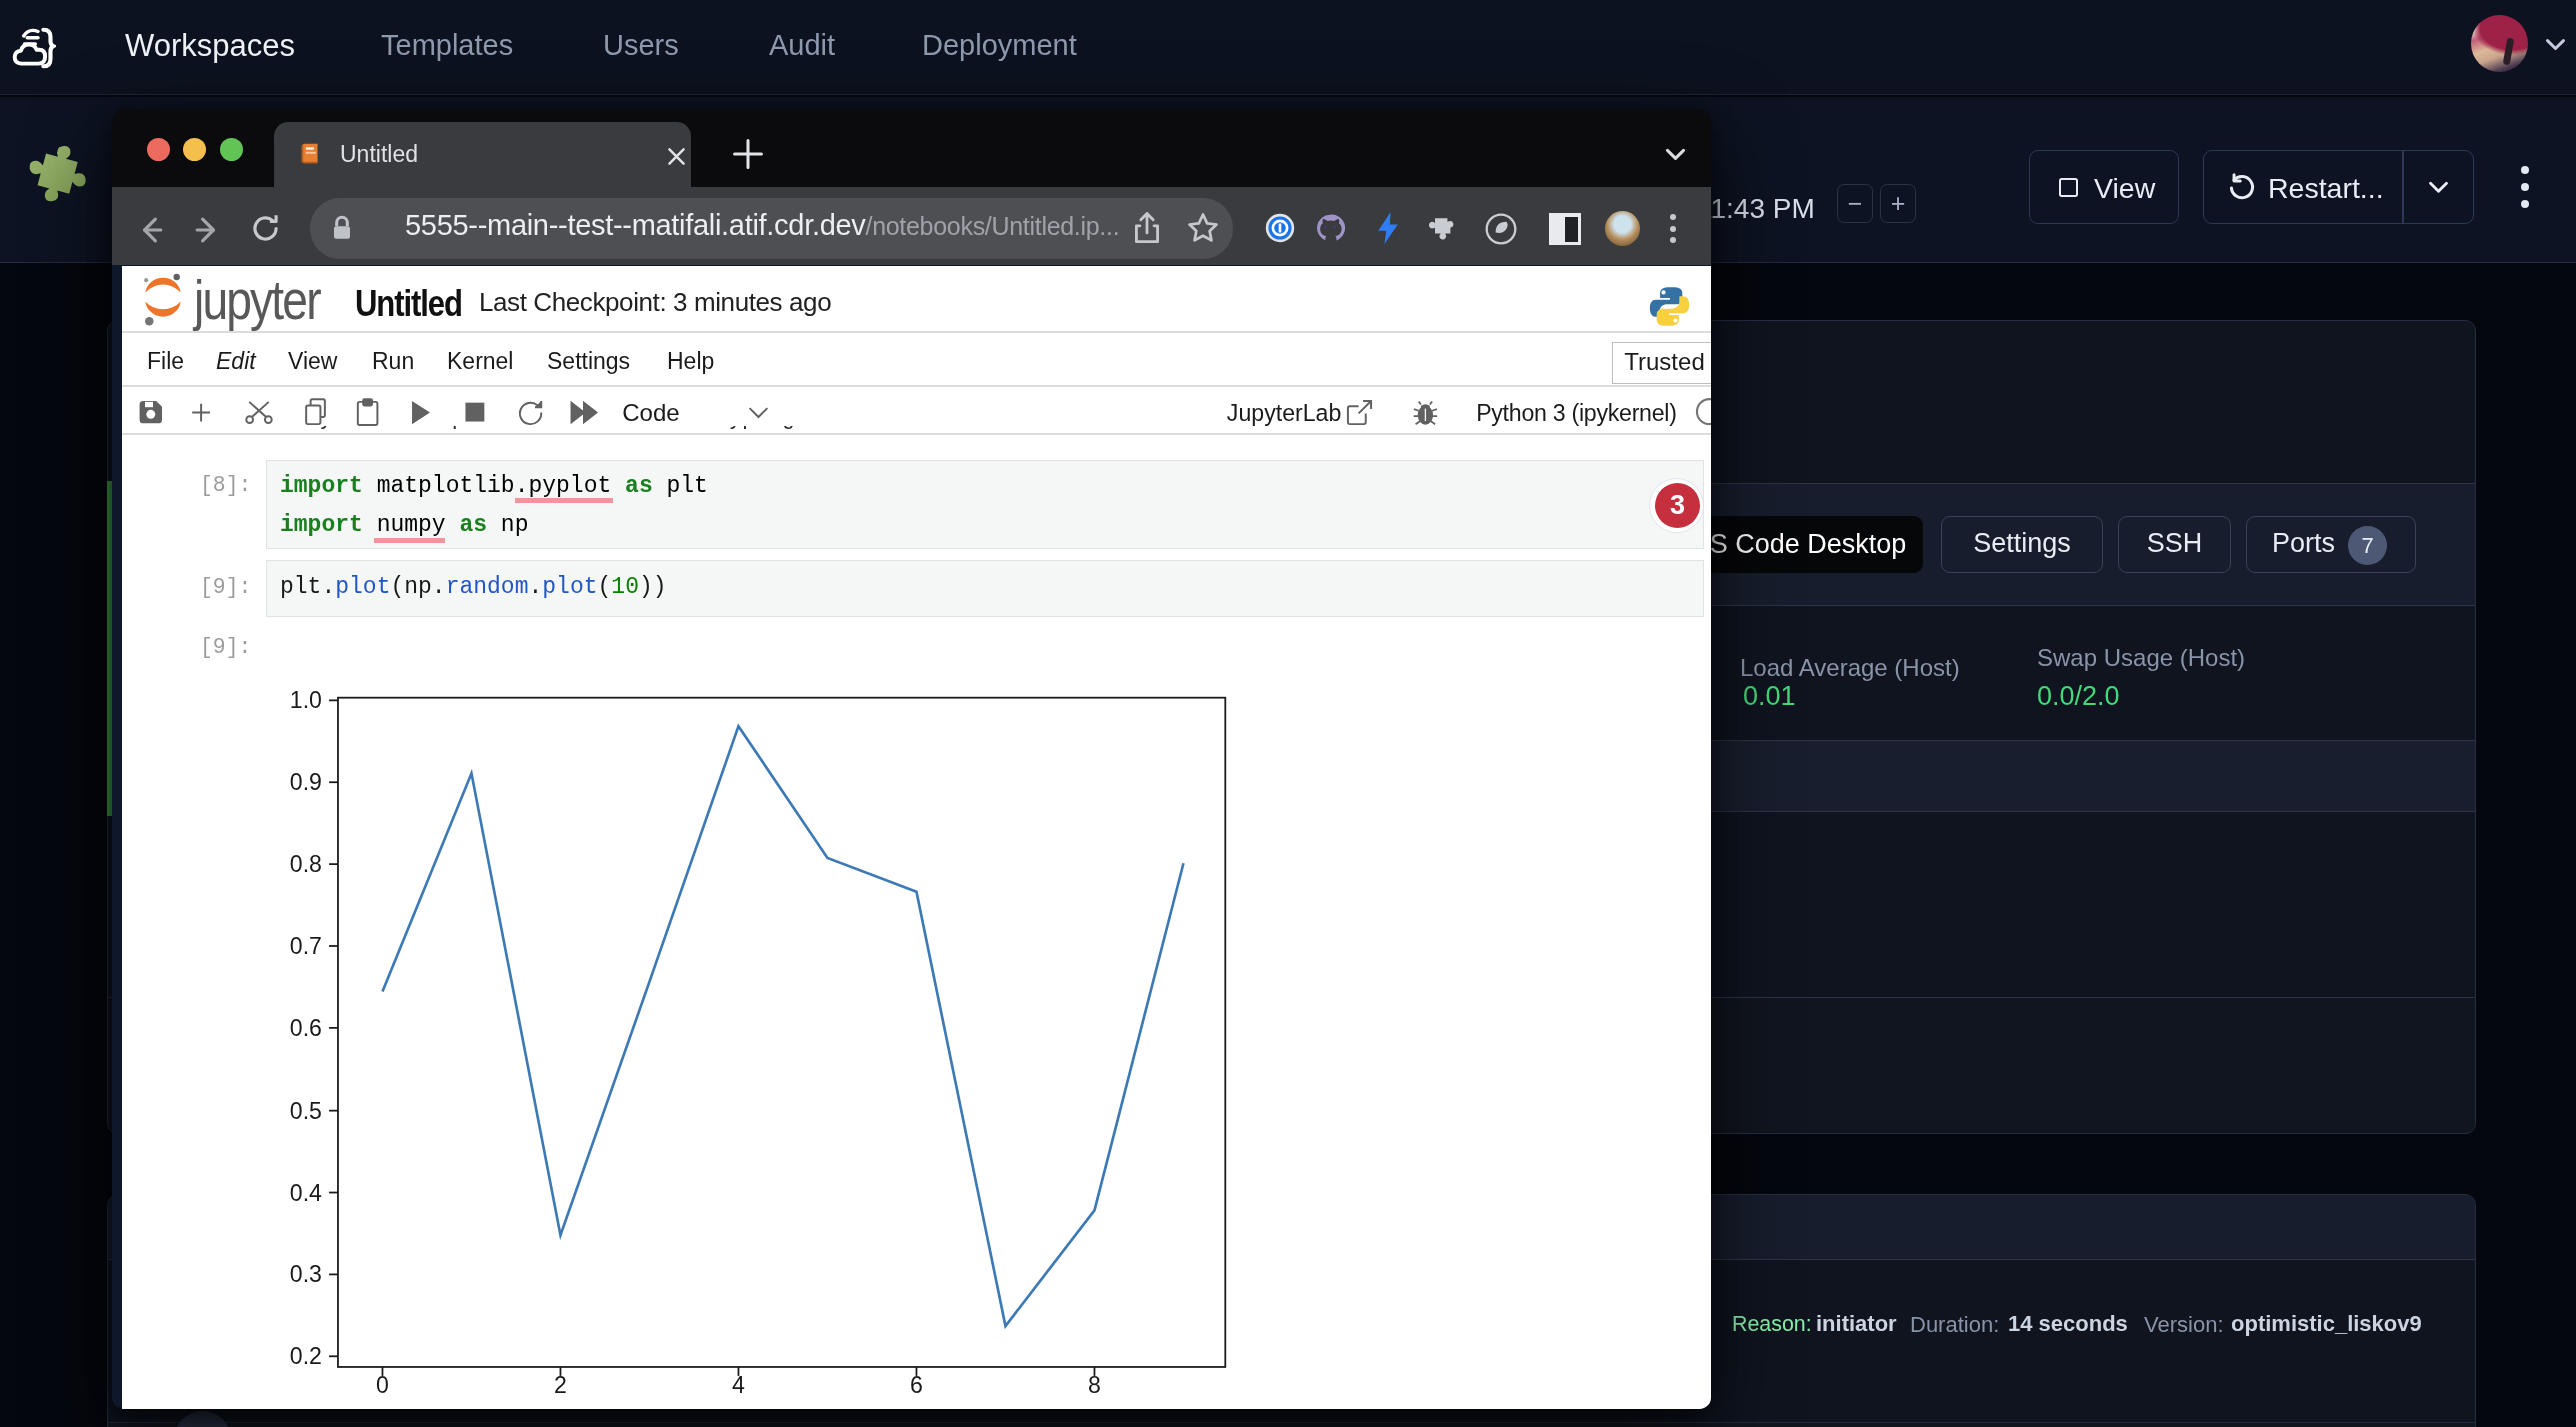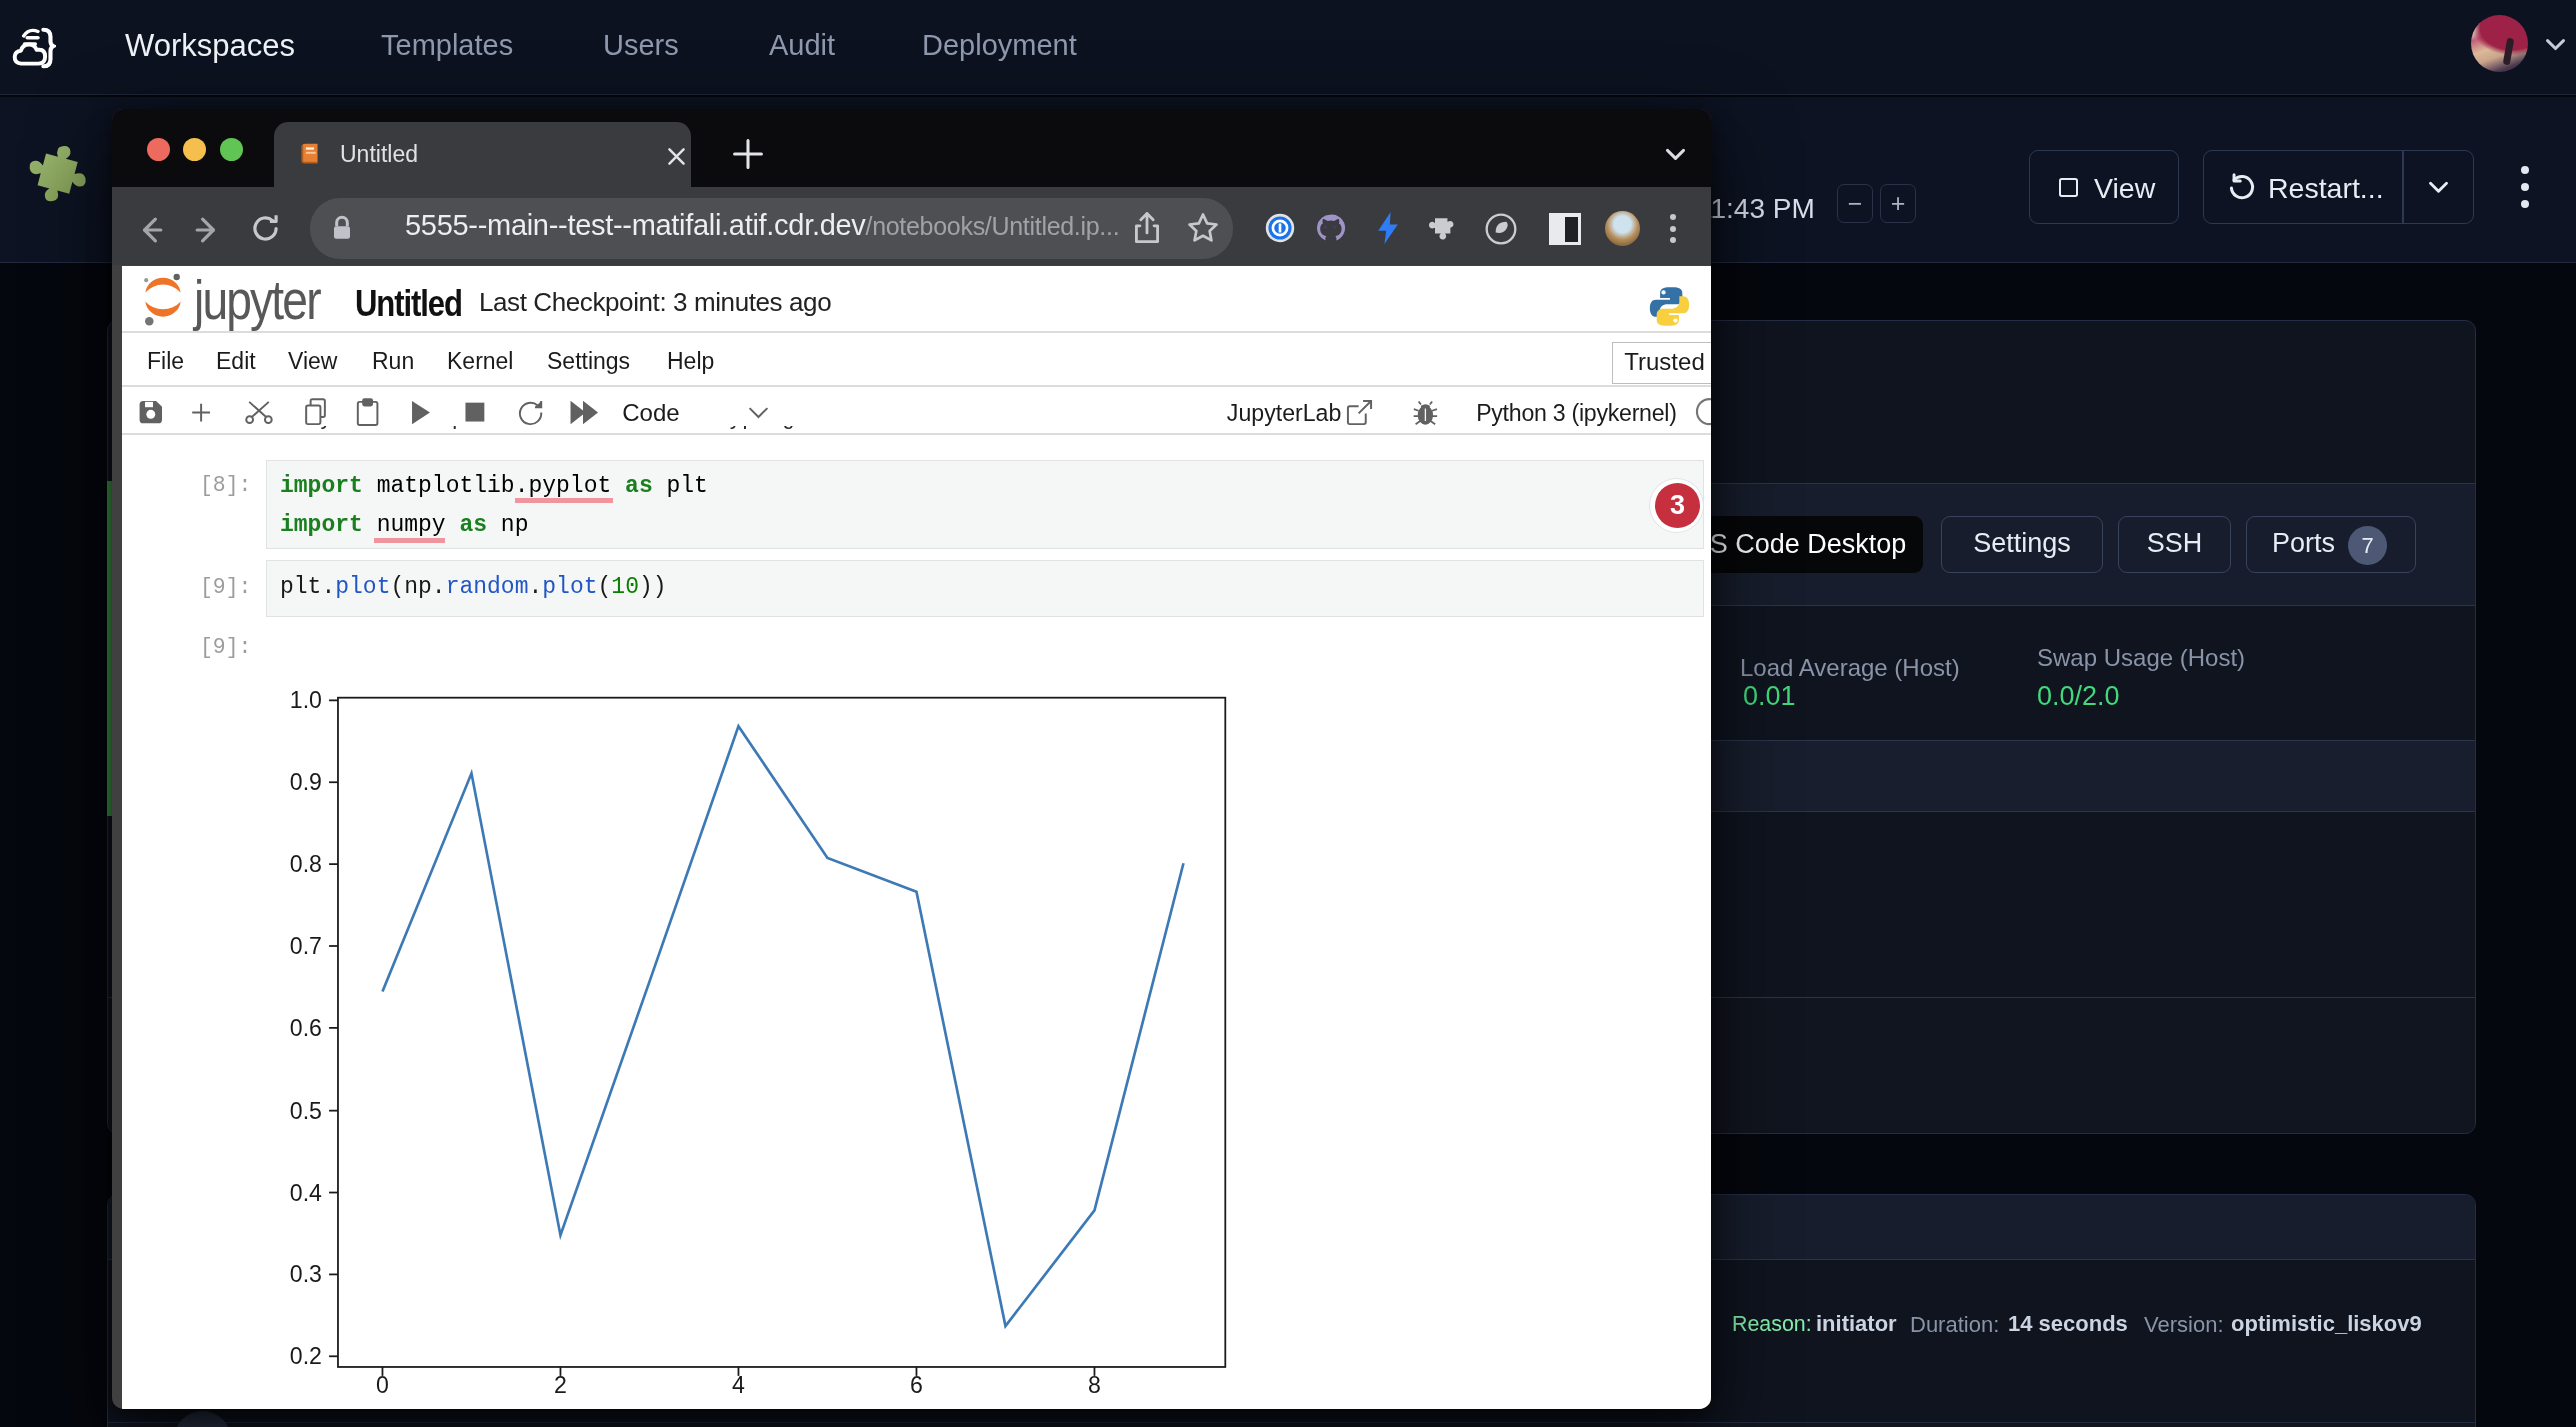--- a/index.html
+++ b/index.html
@@ -95,21 +95,21 @@
           <stop offset="1" stop-color="#7f9b52"></stop>
     </linearGradient>
       </defs>
     <g transform="rotate(15 40 40)">
       <path d="M26 14 h12 q-5 -8 1.5 -11 q7 -3 9 3 q1.5 4 -2.5 8 h12 v12 q8 -5 11.5 1.5 q3 7 -3 9 q-4 1.5 -8.5 -2.5 v12 h-12 q5 8 -1.5 11 q-7 3 -9 -3 q-1.5 -4 2.5 -8 h-12 v-12 q-8 5 -11.5 -1.5 q-3 -7 3 -9 q4 -1.5 8.5 2.5 z" fill="url(#pz)"></path>
     </g>
   </svg>
 
   <div class="abs" style="left:107px;top:481px;width:6.2px;height:335px;background:#3f9e49;"></div>
 
-  <div class="abs" id="window" style="left:112px;top:109px;width:1599px;height:1300px;border-radius:11.6px;overflow:hidden;box-shadow:0 27px 80px rgba(0,0,0,0.65), 0 5.3px 21.4px rgba(0,0,0,0.5);background:#404040;">
+  <div class="abs" id="window" style="left:112px;top:109px;width:1599px;height:1300px;border-radius:11.6px;overflow:hidden;box-shadow:0 27px 80px rgba(0,0,0,0.65), 0 5.3px 21.4px rgba(0,0,0,0.5);background:#0f172a;">
 
     <div class="abs" style="left:0;top:0;width:1599px;height:78px;background:#0b0b0d;"></div>
     <div class="abs" style="left:35px;top:28.5px;width:23px;height:23px;border-radius:50%;background:#ec6a5e;"></div>
     <div class="abs" style="left:71px;top:28.5px;width:23px;height:23px;border-radius:50%;background:#f5bf4e;"></div>
     <div class="abs" style="left:108px;top:28.5px;width:23px;height:23px;border-radius:50%;background:#61c555;"></div>
     <div class="abs" style="left:162px;top:13.4px;width:417px;height:65px;background:#3a3b3e;border-radius:14.2px 14.2px 0 0;"></div>
 
     <svg class="abs" style="left:185px;top:33px;" width="25" height="25" viewBox="0 0 28 28">
       <path d="M6 4 q0 -2 3 -2 l14 0 0 21 -14 0 q-3 0 -3 -2 z" fill="#e88033"></path>
       <path d="M6 4 l0 17 q0 2 3 2 l14 0" fill="none" stroke="#b55f1d" stroke-width="2"></path>
@@ -197,21 +197,21 @@
       <div class="abs" style="left:357px;top:20.5px;font-size:26px;letter-spacing:-0.4px;color:#222;">Last Checkpoint: 3 minutes ago</div>
       <svg class="abs" style="left:1524px;top:17px;" width="47" height="47" viewBox="0 0 110 110">
         <path d="M54 10 c-12 0 -21 4 -21 13 v12 h23 v4 H23 c-9 0 -14 8 -14 20 c0 12 5 20 14 20 h9 v-13 c0 -10 8 -16 18 -16 h21 c8 0 14 -6 14 -14 V23 c0 -9 -9 -13 -21 -13z" fill="#3472a6"></path>
         <path d="M56 100 c12 0 21 -4 21 -13 V75 H54 v-4 h33 c9 0 14 -8 14 -20 c0 -12 -5 -20 -14 -20 h-9 v13 c0 10 -8 16 -18 16 H39 c-8 0 -14 6 -14 14 v13 c0 9 9 13 21 13z" fill="#f7cf3f"></path>
         <circle cx="41" cy="22" r="5" fill="#fff"></circle>
         <circle cx="69" cy="88" r="5" fill="#fff"></circle>
       </svg>
       <div class="abs" style="left:0;top:65px;width:1599px;height:1.8px;background:#dcdcdc;"></div>
 
       <div class="abs" style="left:25px;top:82px;font-size:23px;color:#1b1b1b;">File</div>
-      <div class="abs" style="left:94px;top:82px;font-size:23px;color:#1b1b1b;">Edit</div>
+      <div class="abs" style="left:94px;top:82px;font-size:23px;color:#1b1b1b;font-style:italic;">Edit</div>
       <div class="abs" style="left:166px;top:82px;font-size:23px;color:#1b1b1b;">View</div>
       <div class="abs" style="left:250px;top:82px;font-size:23px;color:#1b1b1b;">Run</div>
       <div class="abs" style="left:325px;top:82px;font-size:23px;color:#1b1b1b;">Kernel</div>
       <div class="abs" style="left:425px;top:82px;font-size:23px;color:#1b1b1b;">Settings</div>
       <div class="abs" style="left:545px;top:82px;font-size:23px;color:#1b1b1b;">Help</div>
       <div class="abs" style="left:1490px;top:76px;width:105px;height:42px;border:1.8px solid #bdbdbd;color:#1b1b1b;font-size:24px;text-align:center;line-height:38px;">Trusted</div>
       <div class="abs" style="left:0;top:119px;width:1599px;height:1.8px;background:#dcdcdc;"></div>
 
       <svg class="abs" style="left:15px;top:126px;width:1584px;height:58px;overflow:visible;" viewBox="0 0 1779 65">
         <g stroke="#616161" stroke-width="2.2" fill="none">

